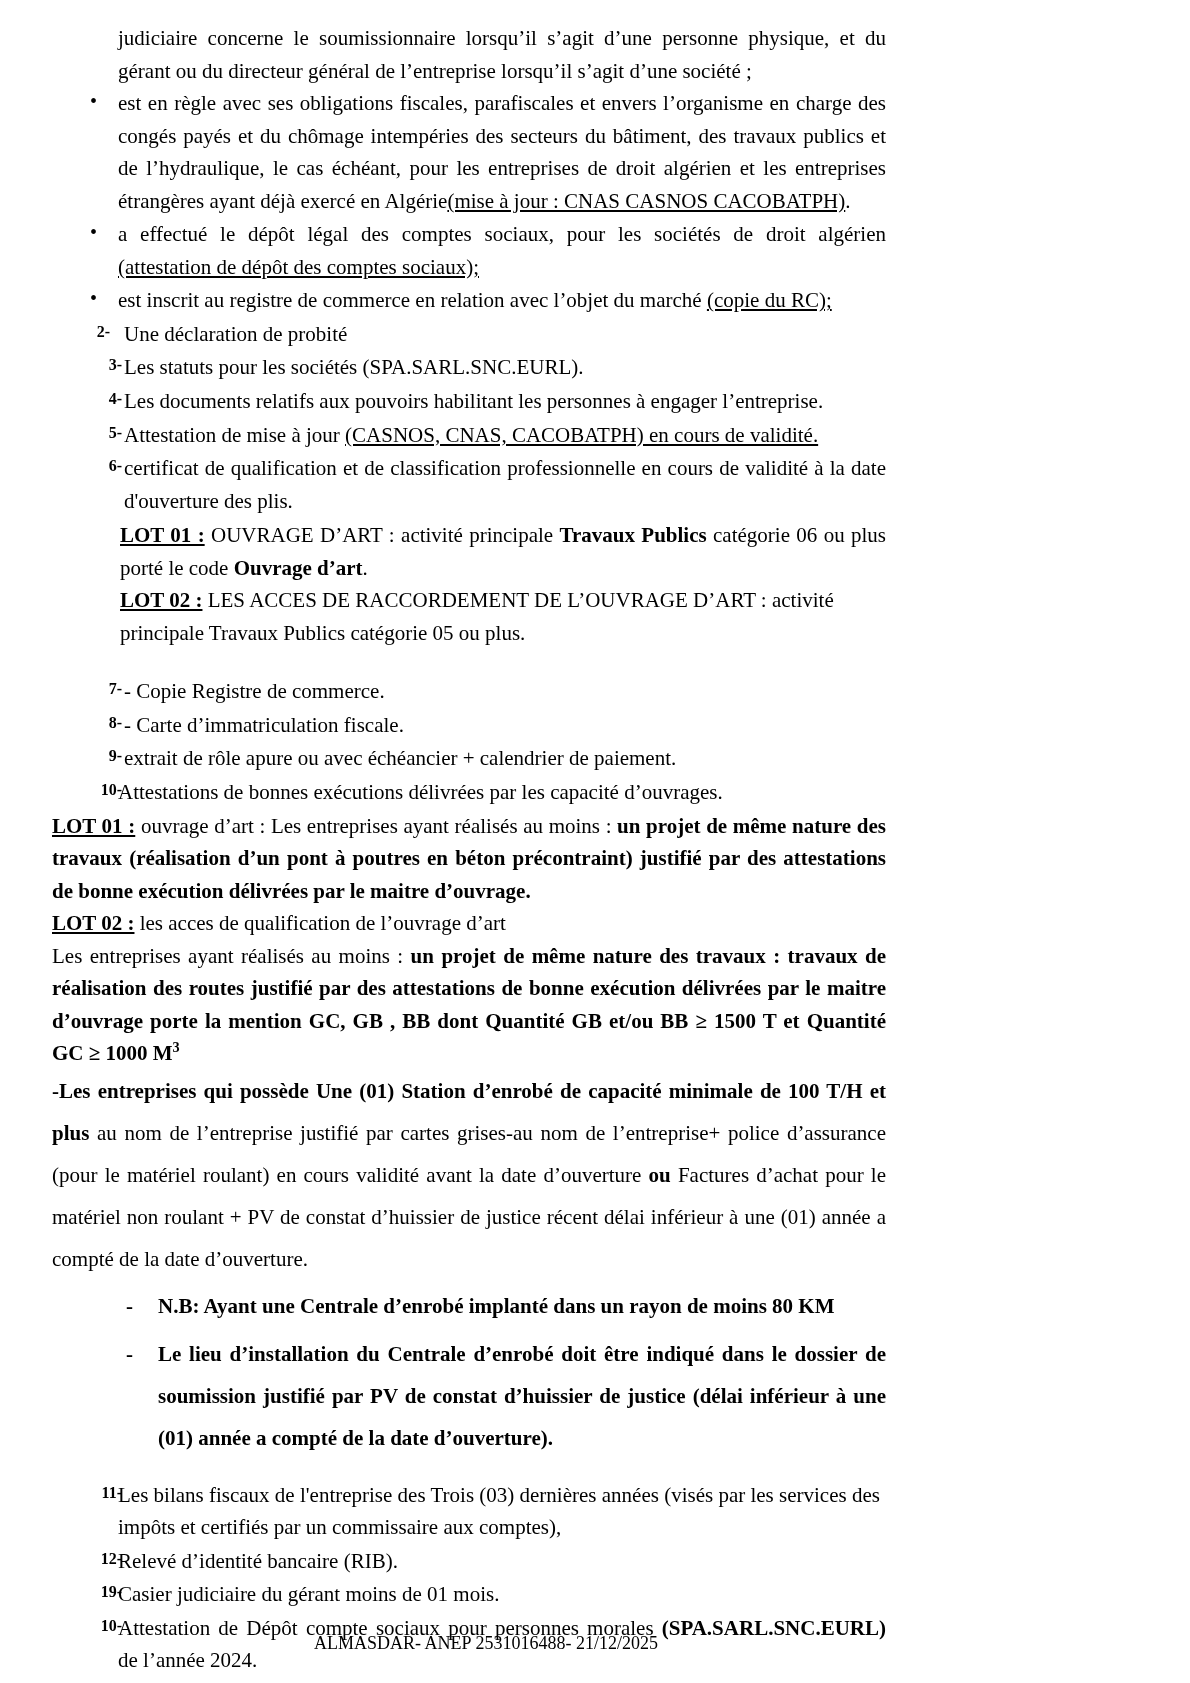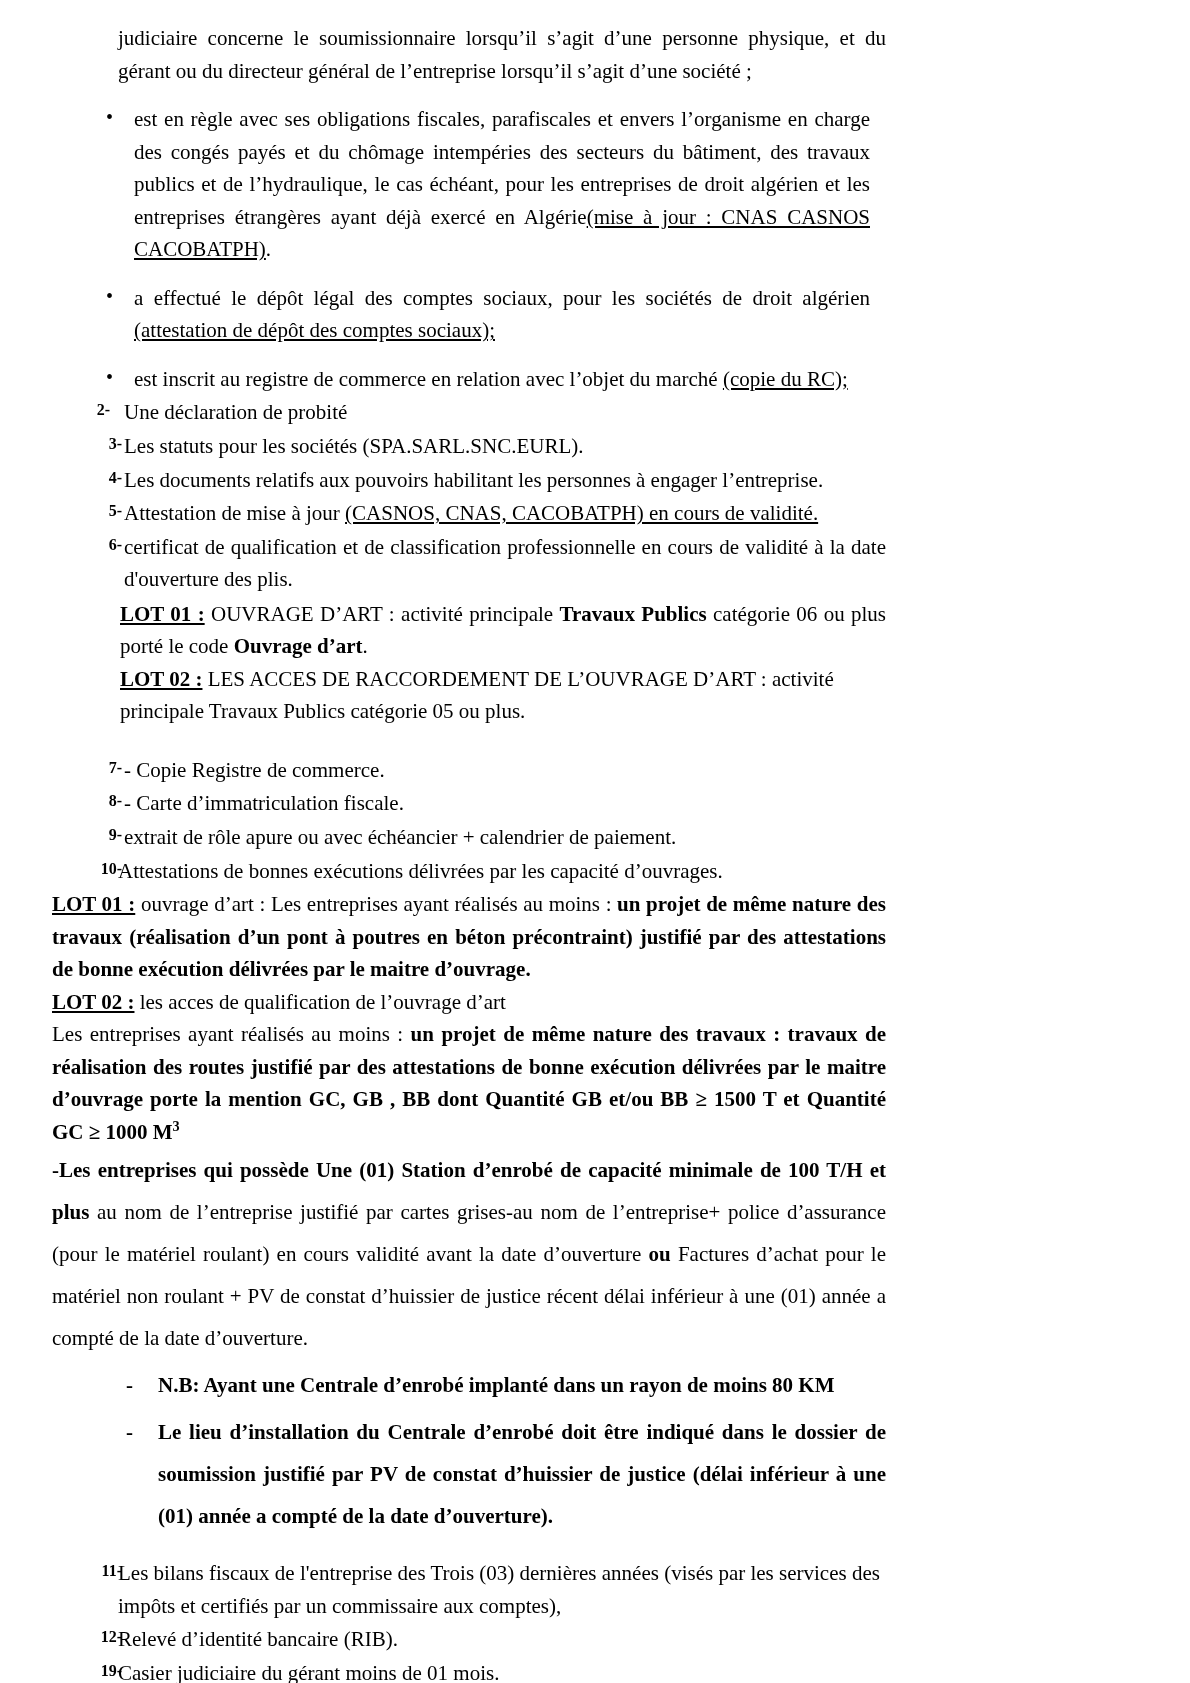--- a/index.html
+++ b/index.html
@@ -15,21 +15,21 @@
     position: relative;
   }
   .page {
     width: 972px;
     min-height: 1683px;
     box-sizing: border-box;
     padding: 22px 86px 20px 52px;
     position: relative;
   }
   p, li, div.line {
-    margin: 16px;
+    margin: 0;
   }
   .just {
     text-align: justify;
     text-justify: inter-word;
   }
   .t21 { font-size: 21px; line-height: 1.55; }
   .b { font-weight: bold; }
   .u { text-decoration: underline; }
 
   

